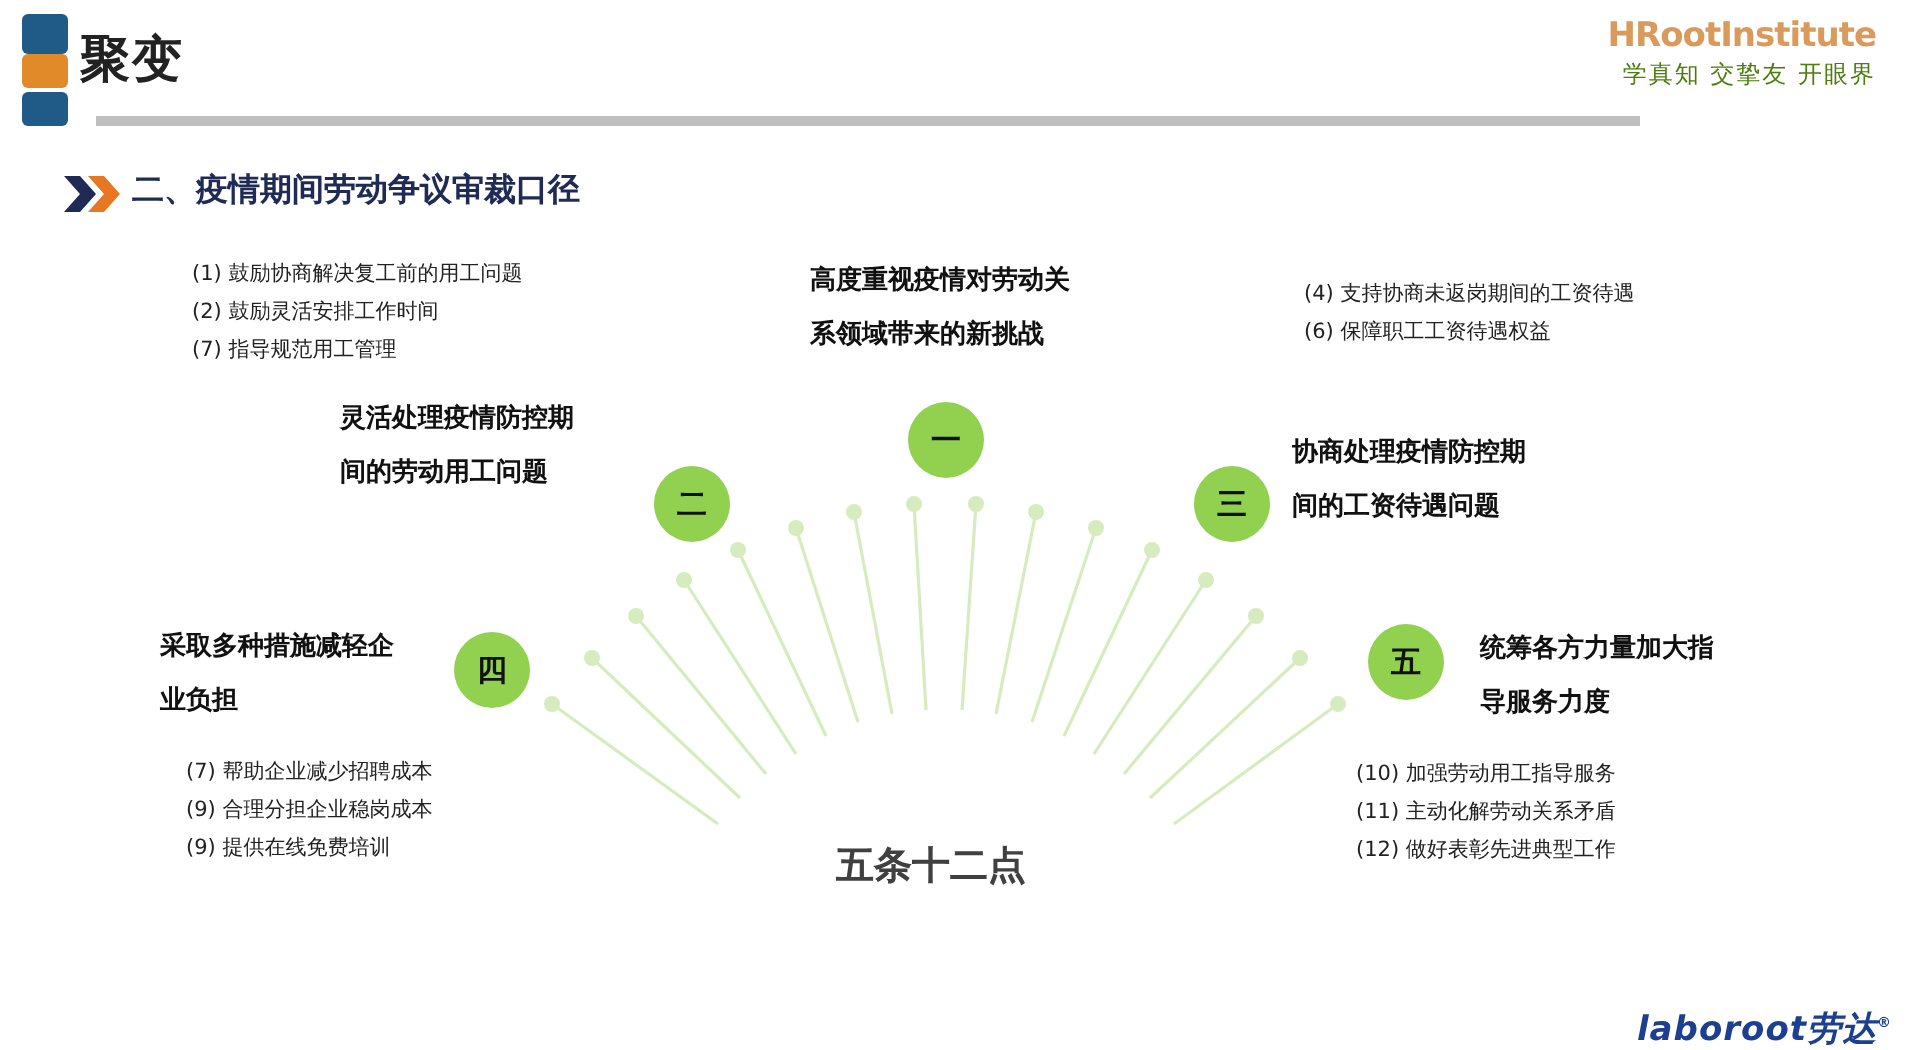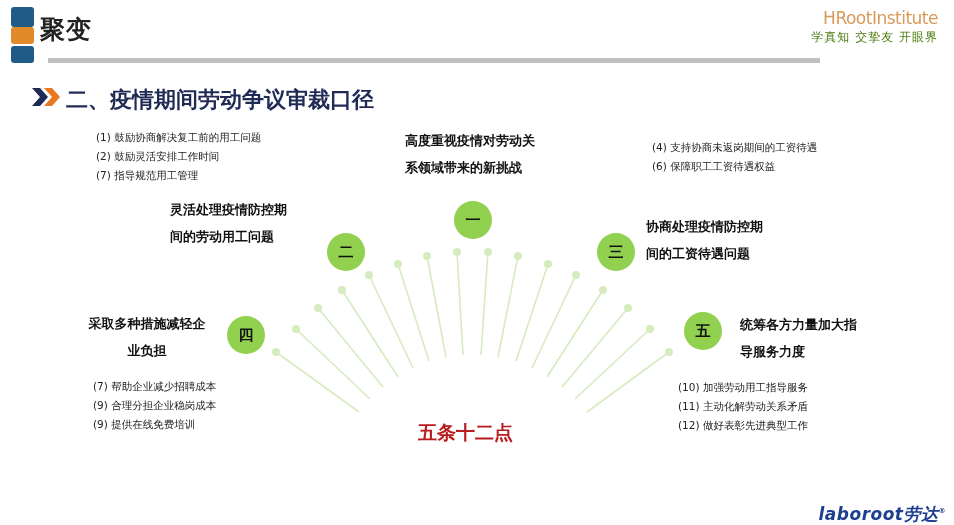--- a/index.html
+++ b/index.html
@@ -3,29 +3,29 @@
 <meta charset="utf-8">
 <style>
   html, body { margin:0; padding:0; }
   body { width:954px; height:525px; position:relative; background:#ffffff; overflow:hidden;
          font-family: "DejaVu Sans", "Liberation Sans", sans-serif; color:#1a1a1a; }
   .abs { position:absolute; }
   .logo-block { position:absolute; left:11px; width:23px; border-radius:3px; }
   .brand-title { left:40px; top:13px; font-size:25px; font-weight:bold; color:#222; letter-spacing:1px; }
   .header-rule { left:48px; top:58px; width:772px; height:5px; background:#bfbfbf; }
   .hr-logo { right:16px; top:8px; text-align:right; }
-  .hr-logo .name { font-size:17px; font-weight:normal; color:#d99a5b; letter-spacing:-0.5px; }
+  .hr-logo .name { font-size:17px; font-weight:bold; color:#d99a5b; letter-spacing:-0.5px; }
   .hr-logo .slogan { font-size:12px; color:#4d7c0f; letter-spacing:1px; margin-top:1px; }
-  .section-title { left:66px; top:85px; font-size:22px; font-weight:bold; color:#1f2a55; }
+  .section-title { left:66px; top:85px; font-size:16px; font-weight:bold; color:#1f2a55; }
   .chev { left:32px; top:88px; width:30px; height:18px; }
   .list { font-size:10.5px; color:#222; line-height:19px; }
   .topic { font-size:13px; font-weight:bold; color:#111; line-height:27px; }
   .circle { position:absolute; width:38px; height:38px; border-radius:50%; background:#92d050;
             display:flex; align-items:center; justify-content:center; font-size:15px; font-weight:bold; color:#111; }
-  .center-caption { left:418px; top:420px; font-size:19px; font-weight:bold; color:#b91c1c; }
+  .center-caption { left:418px; top:420px; font-size:19px; font-weight:bold; color:#404040; }
   .footer-logo { right:8px; top:503px; font-size:17px; font-weight:bold; font-style:italic; color:#1d3f8f; letter-spacing:0.5px; }
   .footer-logo sup { font-size:7px; }
 </style>
 </head>
 <body>
 
 <div class="logo-block" style="top:7px;height:20px;background:#1f5b86;"></div>
 <div class="logo-block" style="top:27px;height:17px;background:#e08a2a;"></div>
 <div class="logo-block" style="top:46px;height:17px;background:#1f5b86;"></div>
 <div class="abs brand-title">聚变</div>
@@ -101,21 +101,21 @@
 <div class="abs list" style="left:652px;top:138px;">
   <div>(4) 支持协商未返岗期间的工资待遇</div>
   <div>(6) 保障职工工资待遇权益</div>
 </div>
 <div class="circle" style="left:597px;top:233px;">三</div>
 <div class="abs topic" style="left:646px;top:213px;">
   <div>协商处理疫情防控期</div>
   <div>间的工资待遇问题</div>
 </div>
 
-<div class="abs topic" style="left:80px;top:310px;width:134px;text-align:center;">
+<div class="abs topic" style="left:80px;top:310px;width:134px;text-align:left;">
   <div>采取多种措施减轻企</div>
   <div>业负担</div>
 </div>
 <div class="circle" style="left:227px;top:316px;">四</div>
 <div class="abs list" style="left:93px;top:377px;">
   <div>(7) 帮助企业减少招聘成本</div>
   <div>(9) 合理分担企业稳岗成本</div>
   <div>(9) 提供在线免费培训</div>
 </div>
 

